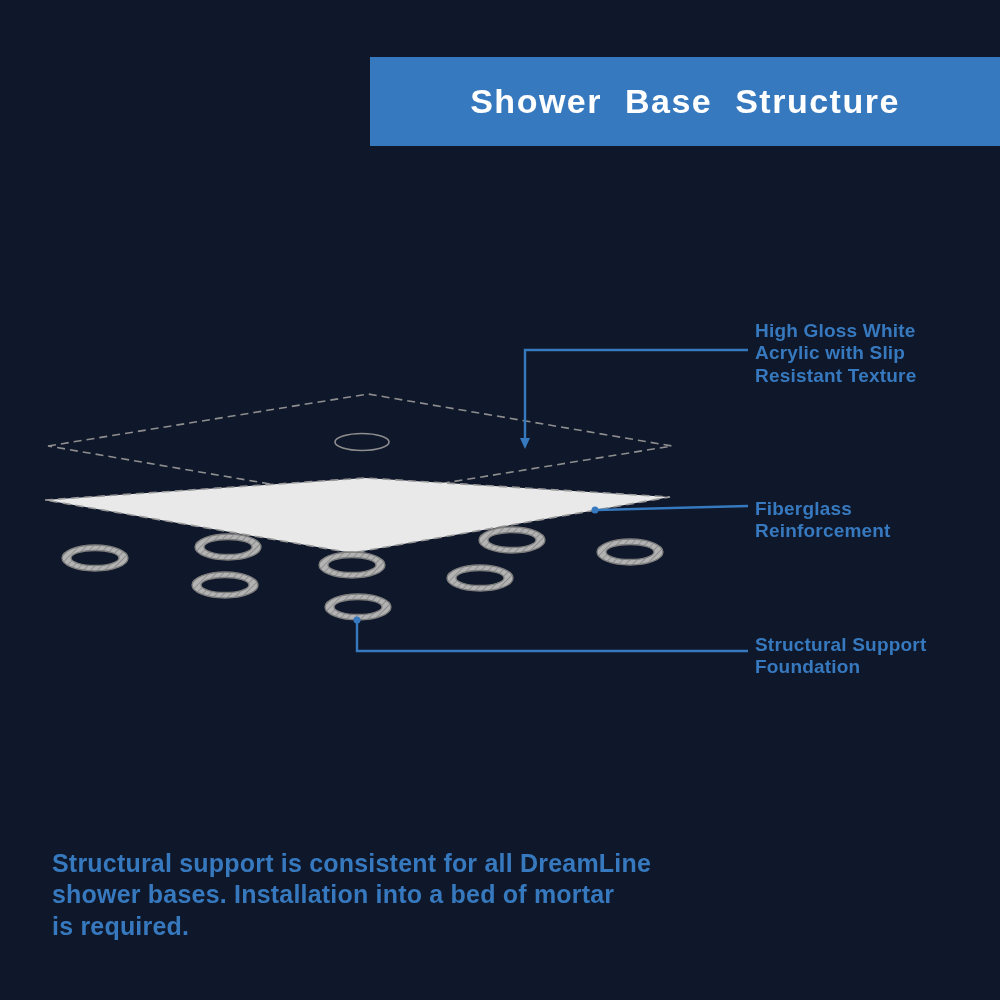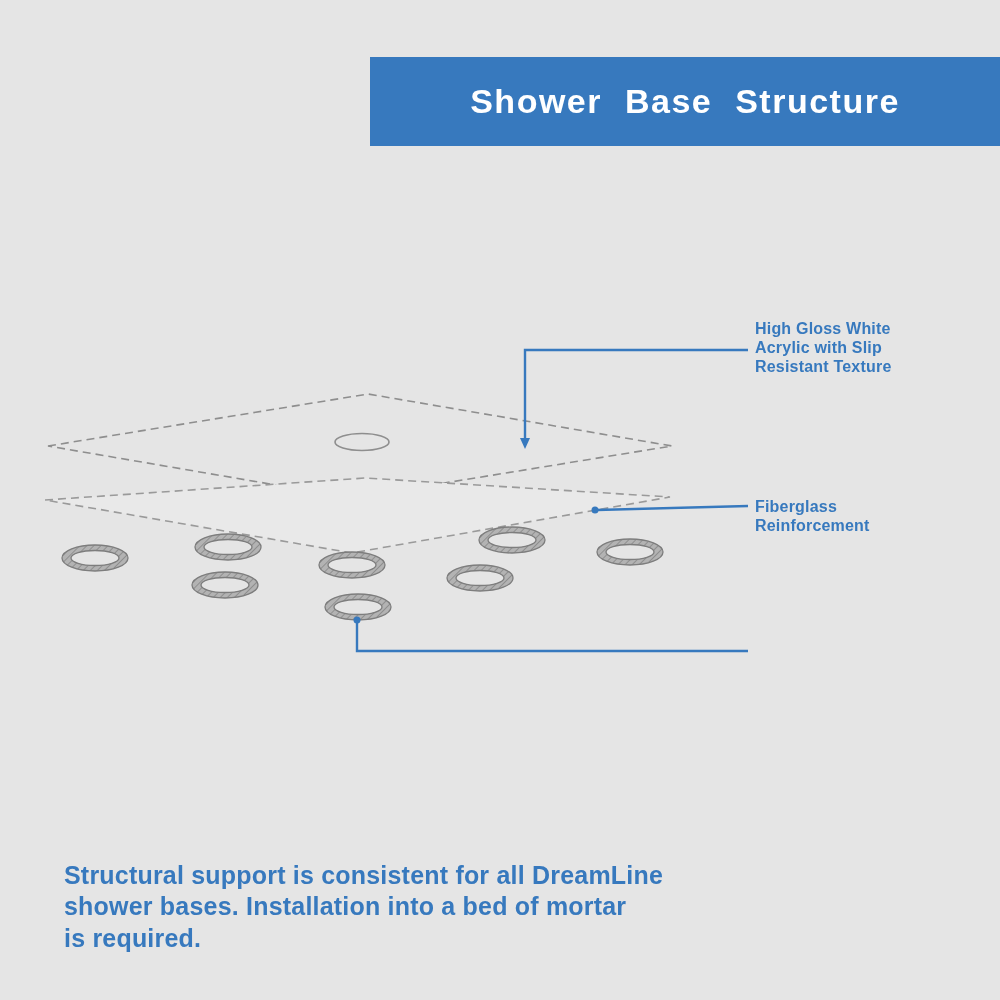--- a/index.html
+++ b/index.html
@@ -1,21 +1,21 @@
 <!DOCTYPE html>
 <html style="--accent: #3779be; --layer-gray: #e9e9e9;"><head>
 <meta charset="utf-8">
 <style>
   :root { --accent: #3779be; --layer-gray: #e9e9e9; }
   html, body { margin: 0; padding: 0; background: #ffffff; }
   .canvas {
     position: relative;
     width: 1000px;
     height: 1000px;
-    background: #e5e5e5;
+    background: #0f172a;
     overflow: hidden;
     font-family: "Liberation Sans", sans-serif;
   }
   .banner {
     position: absolute;
     left: 370px; top: 57px;
     width: 630px; height: 89px;
     background: var(--accent);
     display: flex; align-items: center; justify-content: center;
   }
@@ -28,34 +28,34 @@
     word-spacing: 12px;
   }
   .diagram {
     position: absolute;
     left: 0; top: 0;
     width: 1000px; height: 1000px;
   }
   .label {
     position: absolute;
     color: var(--accent);
-    font-size: 16px;
+    font-size: 19px;
     font-weight: bold;
     line-height: 1.18;
     letter-spacing: 0.2px;
     white-space: pre-line;
   }
   .label-acrylic   { left: 755px; top: 320px; width: 190px; }
   .label-fiberglass{ left: 755px; top: 490px; width: 190px; margin-top: 8px; }
   .label-support   { left: 755px; top: 634px; width: 200px; }
   .footer-note {
     position: absolute;
     left: 52px; top: 848px;
     width: 700px;
-    margin: 12px;
+    margin: 0;
     color: var(--accent);
     font-size: 25px;
     font-weight: bold;
     line-height: 1.25;
     letter-spacing: 0.2px;
     white-space: pre-line;
   }
   .dashed-outline { fill: none; stroke: #8e8e8e; stroke-width: 1.6; stroke-dasharray: 8 5; }
   .gray-layer { fill: var(--layer-gray); stroke: #9a9a9a; stroke-width: 1.6; stroke-dasharray: 8 5; }
   .drain { fill: none; stroke: #8e8e8e; stroke-width: 1.6; }
@@ -114,18 +114,20 @@
     </g>
   </svg>
 
   <div class="label label-acrylic">High Gloss White
 Acrylic with Slip
 Resistant Texture</div>
 
   <div class="label label-fiberglass">Fiberglass
 Reinforcement</div>
 
+  <div class="label label-support">Structural Support
+Foundation</div>
 
   <p class="footer-note">Structural support is consistent for all DreamLine
 shower bases. Installation into a bed of mortar
 is required.</p>
 
 </div>
 
 </body></html>

